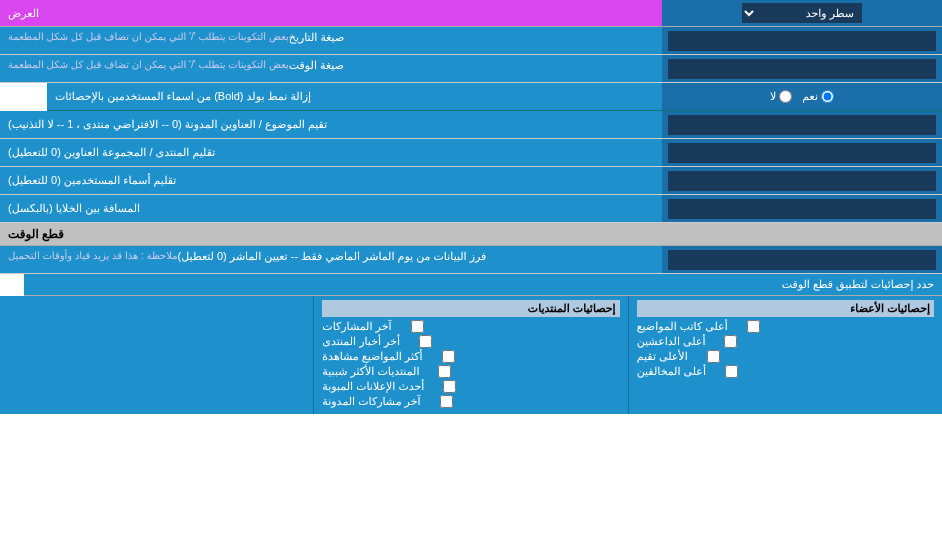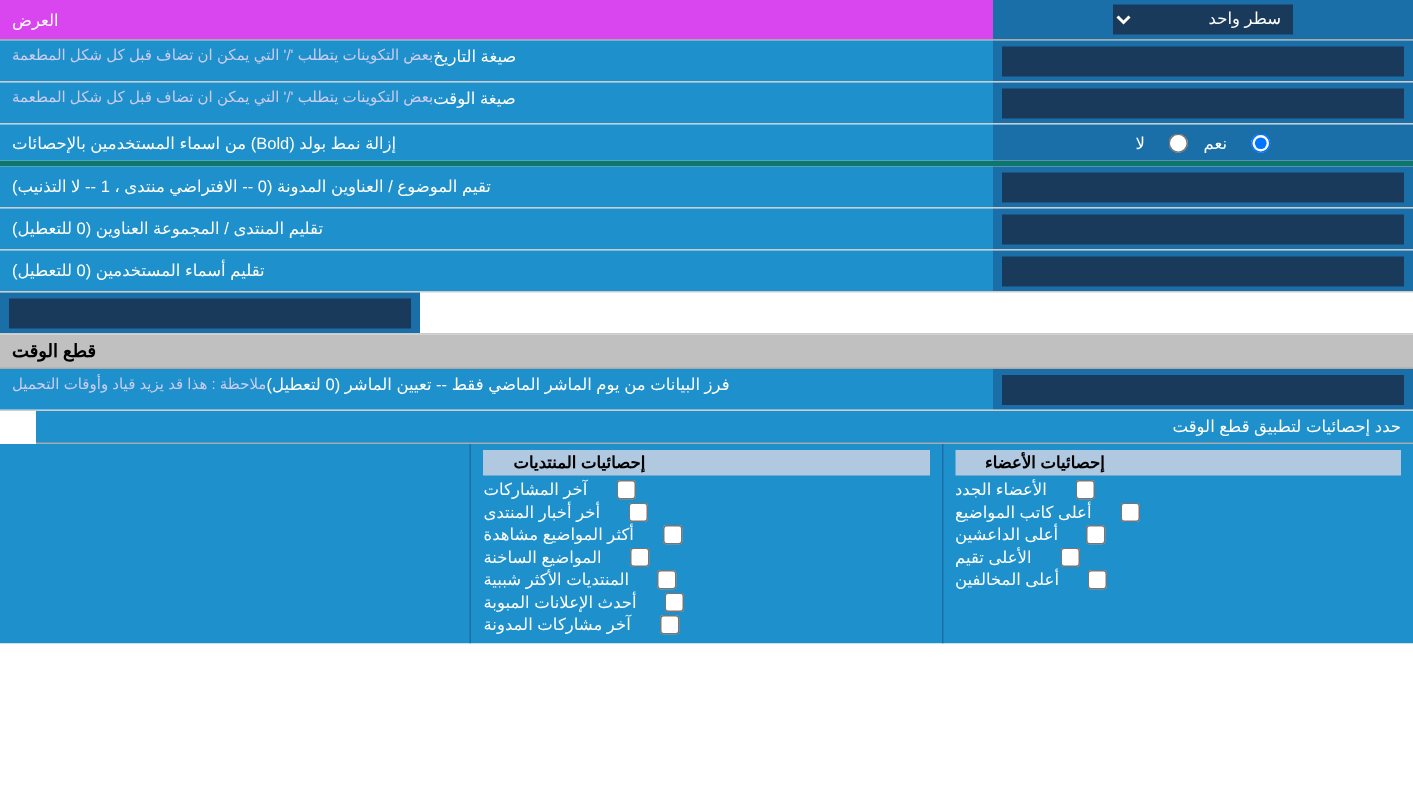--- a/index.html
+++ b/index.html
@@ -74,22 +74,23 @@
       font-weight: bold;
       font-size: 12px;
       text-align: left;
       border-bottom: 1px solid #aaa;
     }
 
     
     .radio-row {
       display: flex;
       flex-direction: row-reverse;
-      border-bottom: 4px solid #0f766e;
+      border-bottom: 1px solid #0f766e;
       min-height: 28px;
+      margin-left: 47px;
     }
 
     .radio-label {
       background: #1e90cc;
       color: #fff;
       flex: 1;
       padding: 4px 8px;
       display: flex;
       align-items: center;
       justify-content: flex-end;
@@ -106,21 +107,21 @@
       padding: 3px 6px;
       gap: 10px;
       flex-direction: row;
     }
 
     .radio-input label {
       color: #fff;
       font-size: 11px;
       display: flex;
       align-items: center;
-      gap: 16px;
+      gap: 3px;
     }
 
     .checkboxes-grid {
       display: flex;
       flex-direction: row;
       background: #1e90cc;
     }
 
     .checkbox-col {
       flex: 1;
@@ -129,23 +130,23 @@
     }
 
     .checkbox-col:first-child {
       border-right: none;
     }
 
     .checkbox-col-header {
       color: #000;
       font-weight: bold;
       background: #b0c8e0;
-      padding: 2px 20px;
+      padding: 2px 4px;
       margin-bottom: 3px;
-      text-align: left;
+      text-align: right;
       font-size: 11px;
     }
 
     .checkbox-item {
       display: flex;
       align-items: center;
       flex-direction: row-reverse;
       gap: 19px;
       margin-bottom: 2px;
     }
@@ -290,20 +291,21 @@
   </div>
 
   <div class="row">
     <div class="row-label">تقليم أسماء المستخدمين (0 للتعطيل)</div>
     <div class="row-input">
       <input type="text" class="dark-input full-width-input" style="">
     </div>
   </div>
 
   <div class="row">
+    <div class="row-label">المسافة بين الخلايا (بالبكسل)</div>
     <div class="row-input">
       <input type="text" class="dark-input full-width-input" style="">
     </div>
   </div>
 
   <div class="section-header">قطع الوقت</div>
 
   <div class="row">
     <div class="row-label row-label-multiline">
       <span>فرز البيانات من يوم الماشر الماضي فقط -- تعيين الماشر (0 لتعطيل)</span>
@@ -315,26 +317,20 @@
   </div>
 
   <div class="limit-row">حدد إحصائيات لتطبيق قطع الوقت</div>
 
   <div class="checkboxes-grid">
 
     <div class="checkbox-col">
       <div class="checkbox-col-header">إحصائيات الأعضاء</div>
       <div class="checkbox-item">
         <label>
-          <span>الأعضاء الجدد</span>
-        </label>
-        <input type="checkbox" style="">
-      </div>
-      <div class="checkbox-item">
-        <label>
           <span>أعلى كاتب المواضيع</span>
         </label>
         <input type="checkbox" style="">
       </div>
       <div class="checkbox-item">
         <label>
           <span>أعلى الداعشين</span>
         </label>
         <input type="checkbox" style="">
       </div>
@@ -367,26 +363,20 @@
         <input type="checkbox" style="">
       </div>
       <div class="checkbox-item">
         <label>
           <span>أكثر المواضيع مشاهدة</span>
         </label>
         <input type="checkbox" style="">
       </div>
       <div class="checkbox-item">
         <label>
-          <span>المواضيع الساخنة</span>
-        </label>
-        <input type="checkbox" style="">
-      </div>
-      <div class="checkbox-item">
-        <label>
           <span>المنتديات الأكثر شببية</span>
         </label>
         <input type="checkbox" style="">
       </div>
       <div class="checkbox-item">
         <label>
           <span>أحدث الإعلانات المبوبة</span>
         </label>
         <input type="checkbox" style="">
       </div>

